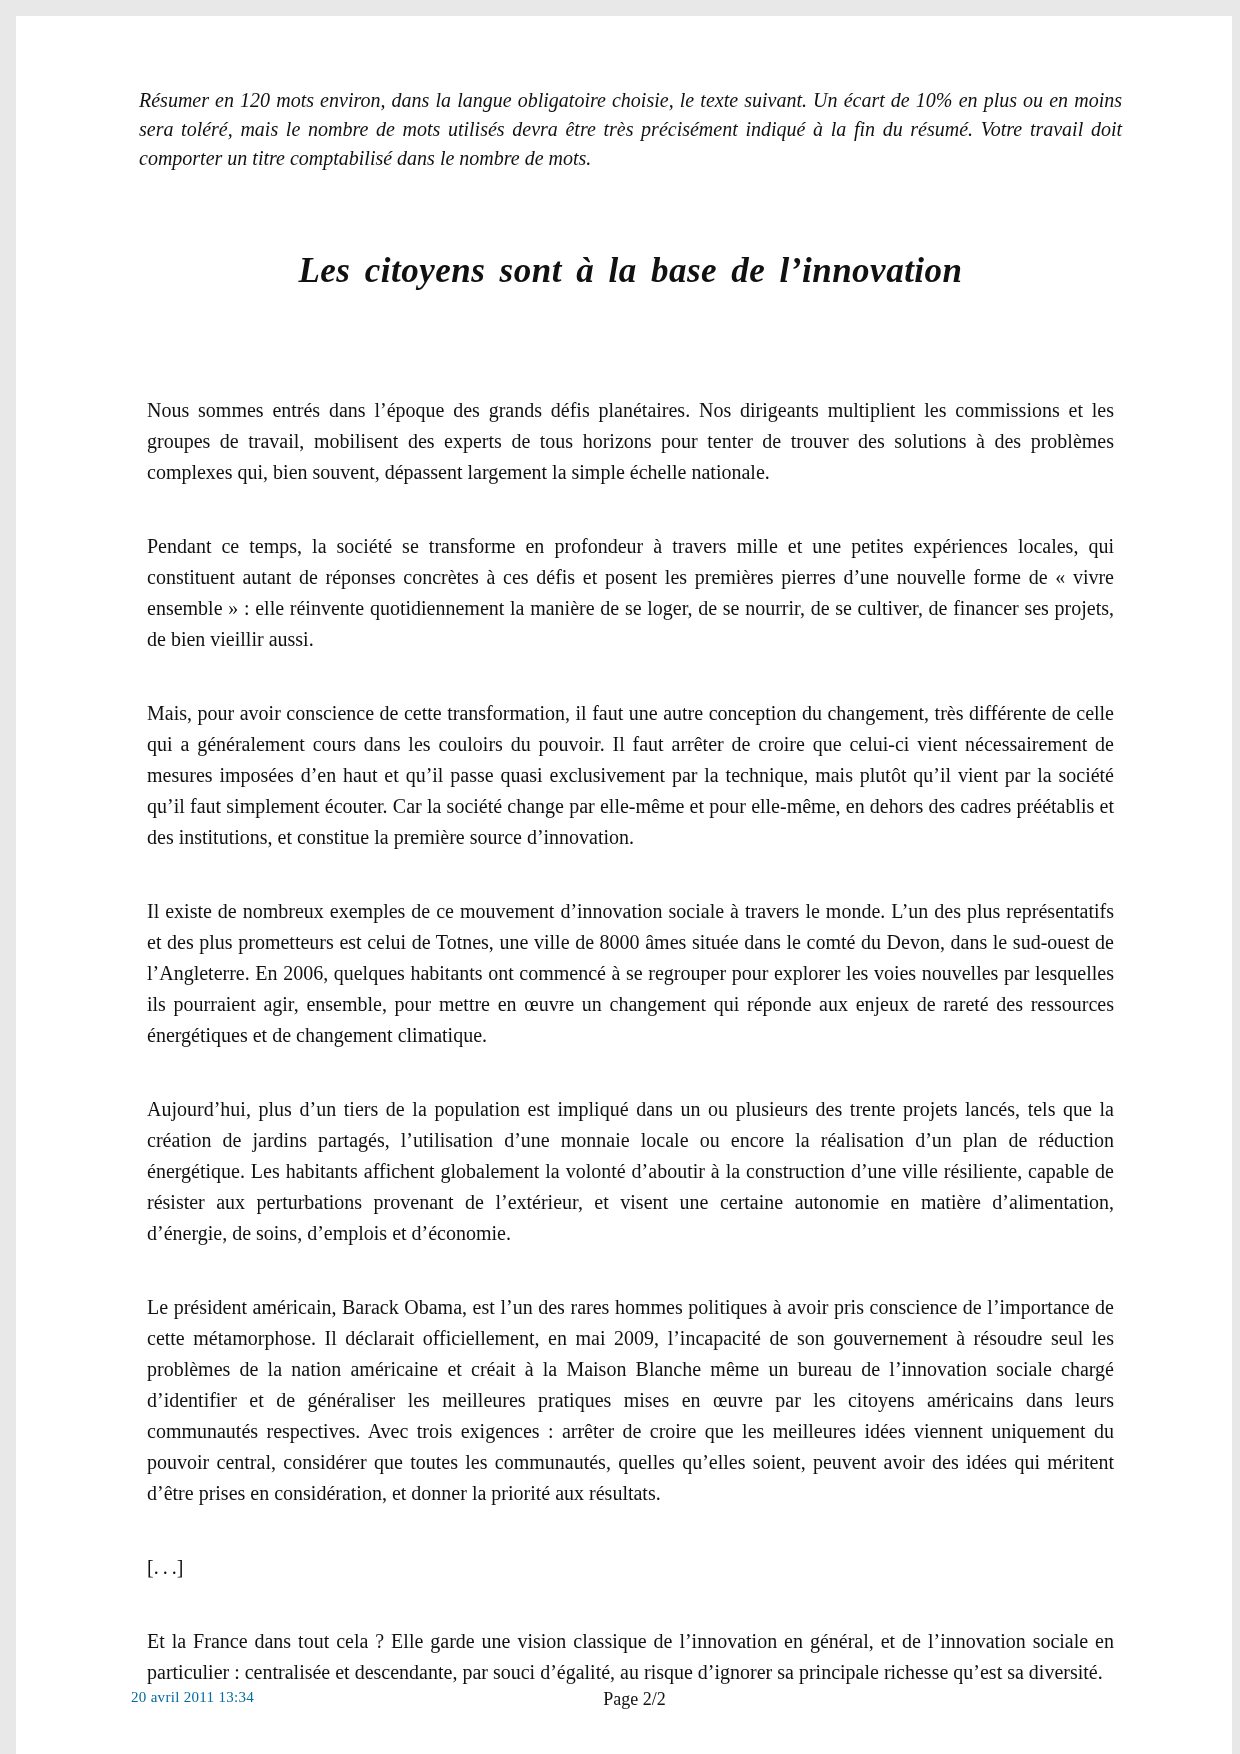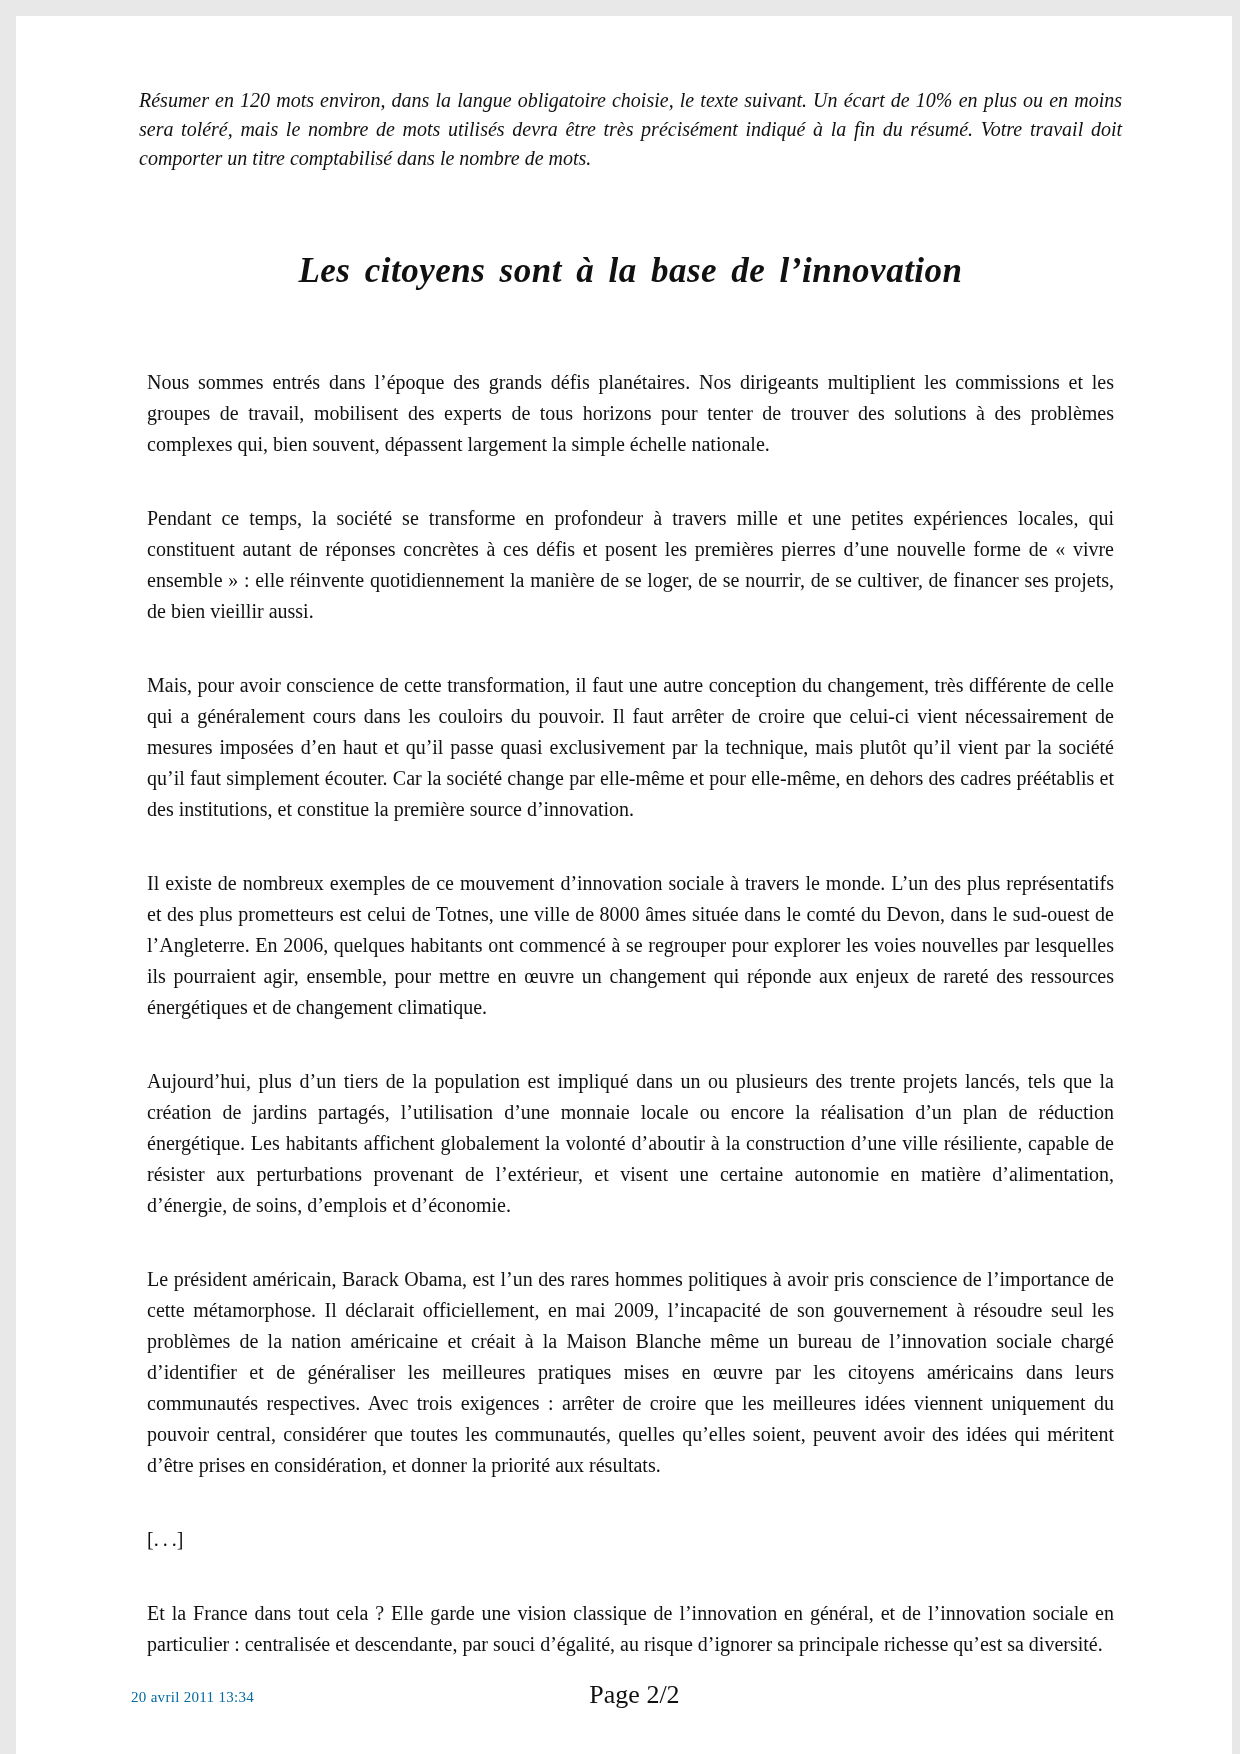--- a/index.html
+++ b/index.html
@@ -32,21 +32,21 @@
   }
 
   .doc-title {
     font-size: 35px;
     font-weight: bold;
     font-style: italic;
     text-align: center;
     letter-spacing: 0.5px;
     word-spacing: 5px;
     margin-top: 62px;
-    margin-bottom: 52px;
+    margin-bottom: 80px;
   }
 
   .body-text p {
     font-size: 20px;
     line-height: 31px;
     text-align: justify;
     hyphens: auto;
     margin-bottom: 27px;
   }
 
@@ -78,21 +78,21 @@
     font-size: 15px;
     letter-spacing: 0.3px;
     color: #0369a1;
   }
   .footer .page-num {
     position: absolute;
     left: 0;
     right: 0;
     bottom: 0;
     text-align: center;
-    font-size: 26px;
+    font-size: 18px;
   }
 </style>
 </head>
 <body>
 
 <div class="page">
   <main class="content">
 
     <p class="instructions">Résumer en 120 mots environ, dans la langue obligatoire choisie, le texte suivant. Un écart de 10% en plus ou en moins sera toléré, mais le nombre de mots utilisés devra être très précisément indiqué à la fin du résumé. Votre travail doit comporter un titre comptabilisé dans le nombre de mots.</p>
 

